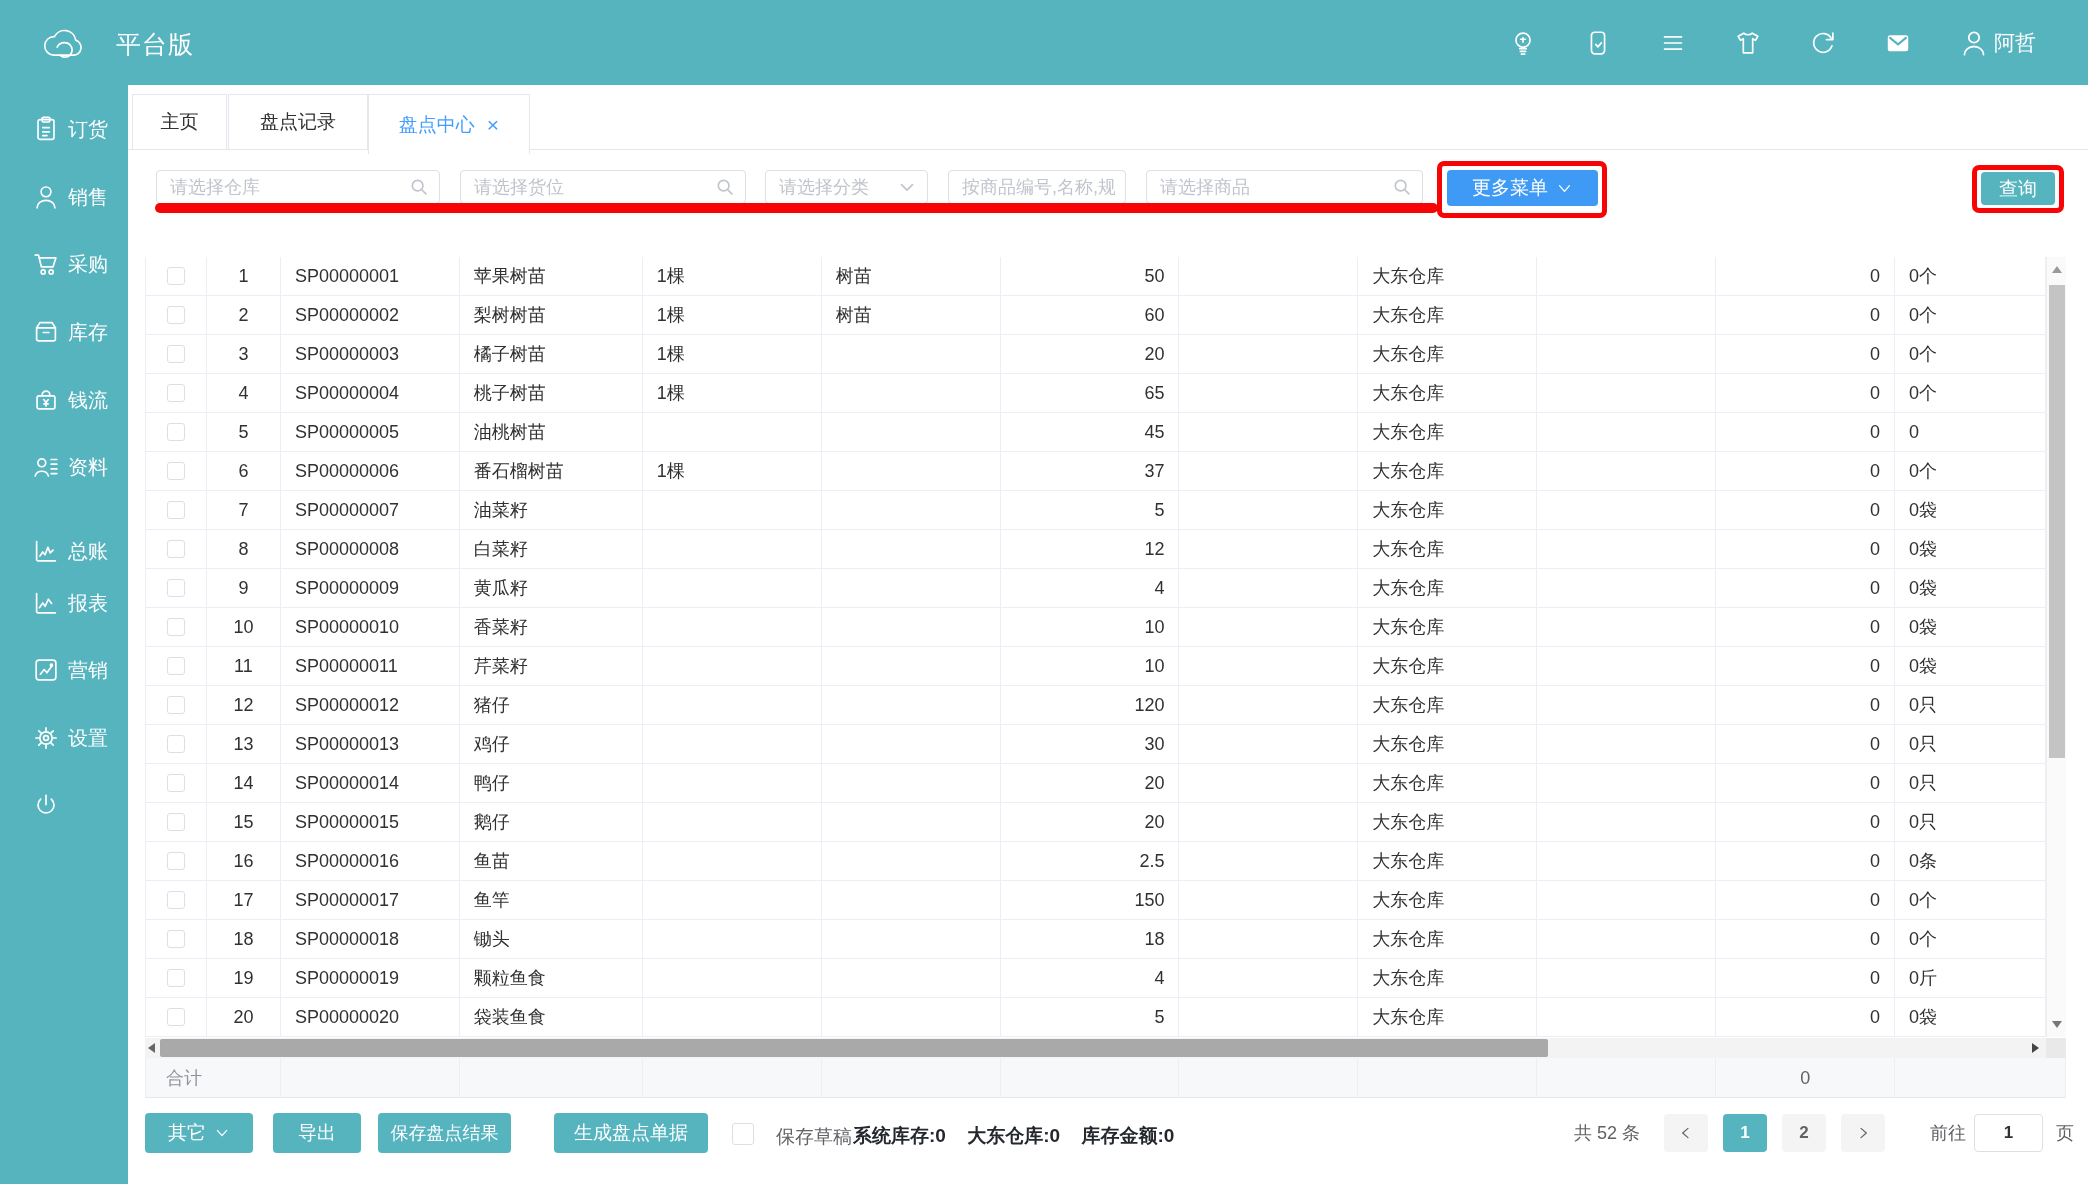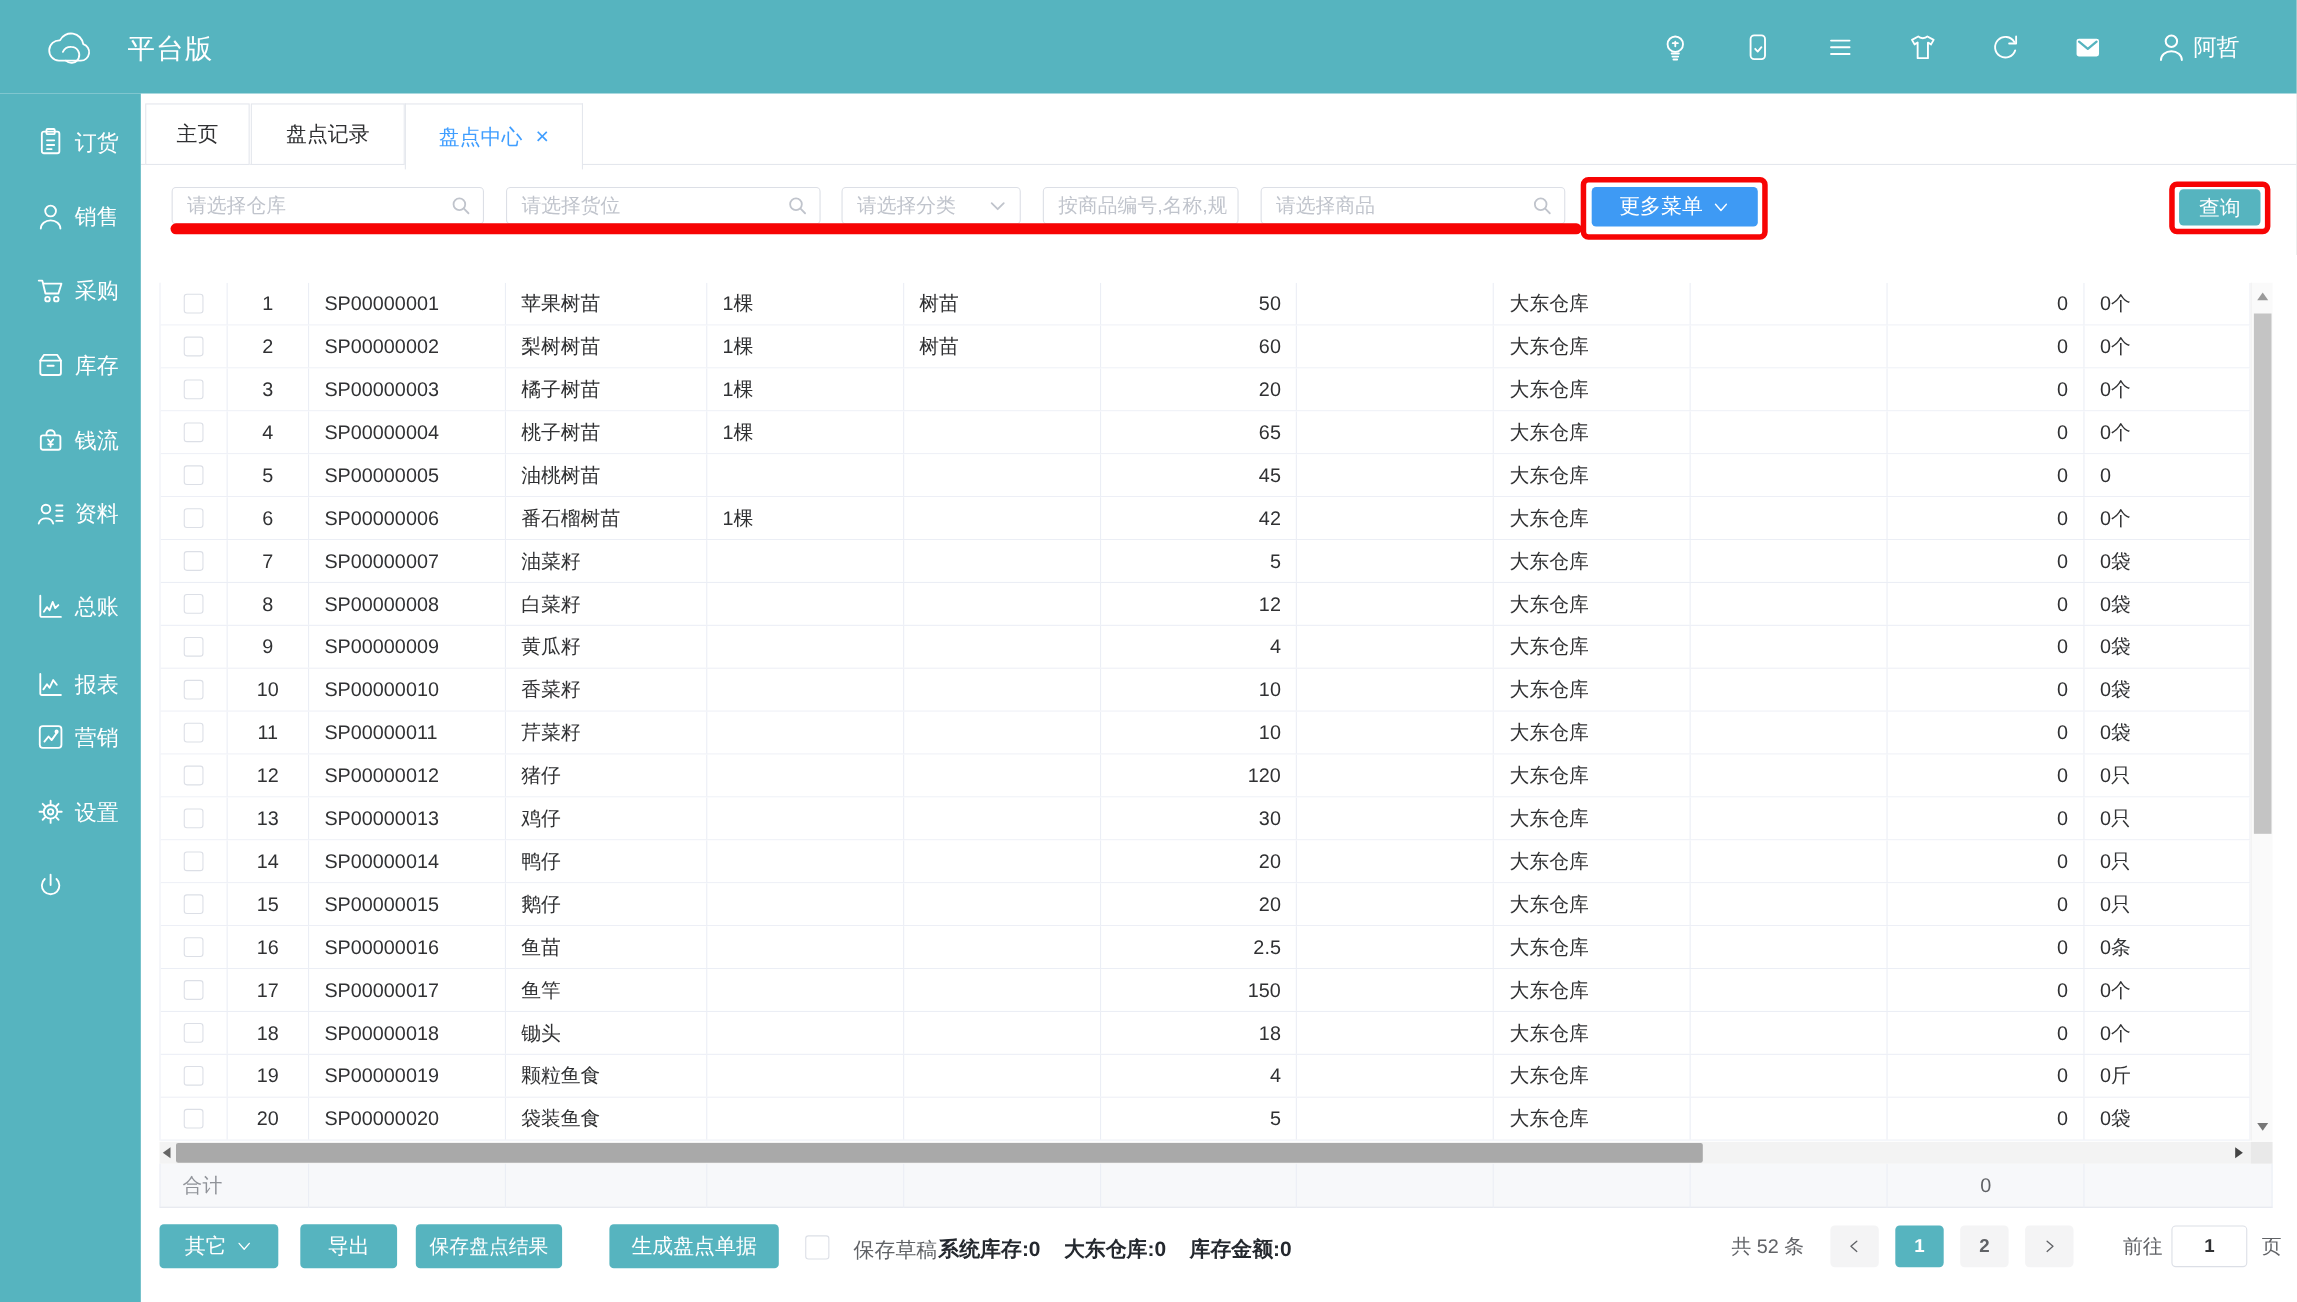--- a/index.html
+++ b/index.html
@@ -261,21 +261,21 @@
       </div>
       <div class="side-item" style="top: 444px;">
         <span class="icon">
           <svg viewBox="0 0 32 32">
             <path d="M6 6 v19 a1.5 1.5 0 0 0 1.5 1.5 H26"></path>
             <path d="M9.5 21.5 l3-4.5 2.5 3 3-8 2.5 6 3-3"></path>
           </svg>
         </span>
         <span class="lbl">总账</span>
       </div>
-      <div class="side-item" style="top: 515px; font-family: Liberation Serif, serif;">
+      <div class="side-item" style="top: 496px; font-family: Liberation Serif, serif;">
         <span class="icon">
           <svg viewBox="0 0 32 32">
             <path d="M6 6 v19 a1.5 1.5 0 0 0 1.5 1.5 H26"></path>
             <path d="M9 21 l3.5-5 2.5 3.5 3.5-7.5 3.5 4.5"></path>
           </svg>
         </span>
         <span class="lbl">报表</span>
       </div>
       <div class="side-item" style="top: 563px;">
         <span class="icon">
@@ -459,21 +459,21 @@
         </div>
         <div class="trow">
           <div class="td c" style="width: 61px;">
             <div class="row-cb"></div>
           </div>
           <div class="td c" style="width: 74px;">6</div>
           <div class="td l" style="width: 179px;">SP00000006</div>
           <div class="td l" style="width: 183px;">番石榴树苗</div>
           <div class="td l" style="width: 179px;">1棵</div>
           <div class="td l" style="width: 179px;"></div>
-          <div class="td r" style="width: 179px;">42</div>
+          <div class="td r" style="width: 179px;">37</div>
           <div class="td l" style="width: 179px;"></div>
           <div class="td l" style="width: 179px;">大东仓库</div>
           <div class="td l" style="width: 179px;"></div>
           <div class="td r" style="width: 179px;">0</div>
           <div class="td l" style="width: 151px;">0个</div>
         </div>
         <div class="trow">
           <div class="td c" style="width: 61px;">
             <div class="row-cb"></div>
           </div>

